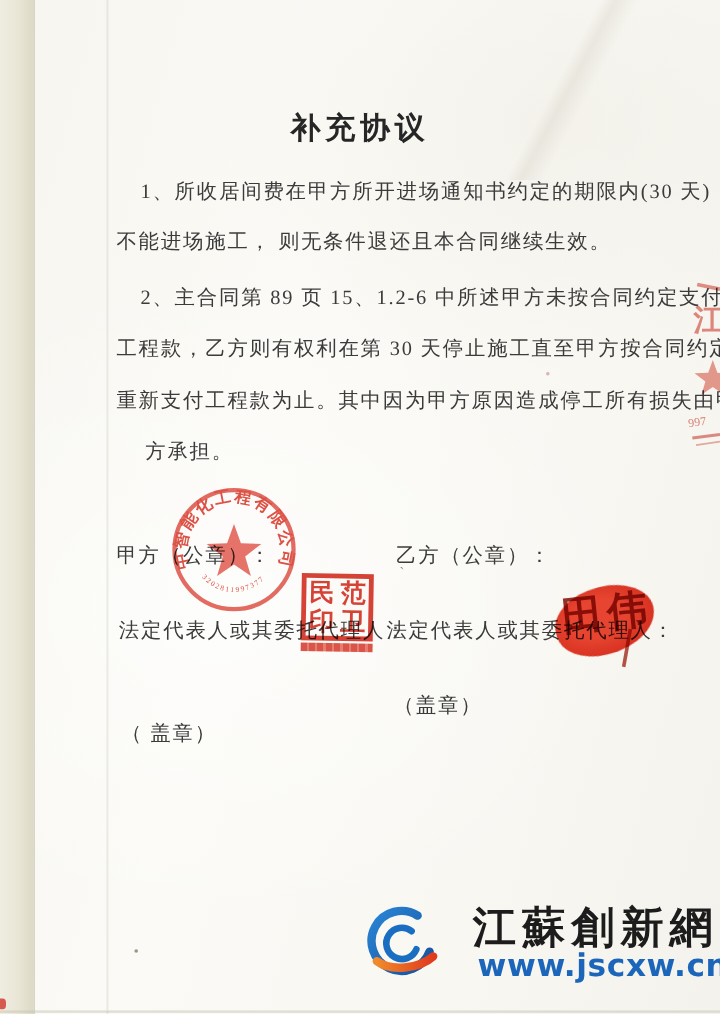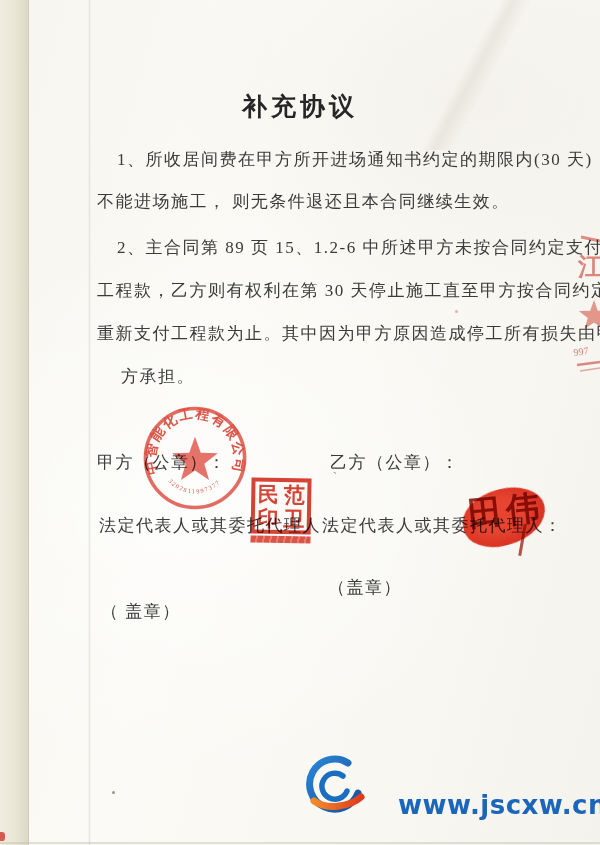--- a/index.html
+++ b/index.html
@@ -129,15 +129,16 @@
       </linearGradient>
       <linearGradient id="bg" x1="0" y1="0" x2="1" y2="1">
         <stop offset="0" stop-color="#2a85d6"></stop>
         <stop offset="1" stop-color="#15529e"></stop>
       </linearGradient>
     </defs>
     <path d="M46 8 A25 25 0 1 0 56 38" fill="none" stroke="url(#bg)" stroke-width="7" stroke-linecap="round"></path>
     <path d="M41 21 A13 13 0 1 0 45 36" fill="none" stroke="#1a6ec2" stroke-width="5.5" stroke-linecap="round"></path>
     <path d="M12 46 A29 17 -8 0 0 59 42" fill="none" stroke="url(#og)" stroke-width="7" stroke-linecap="round"></path>
   </svg>
+  <div class="logo-cn">江蘇創新網</div>
   <div class="logo-url">www.jscxw.cn</div>
 
 </div>
 
 </body></html>

